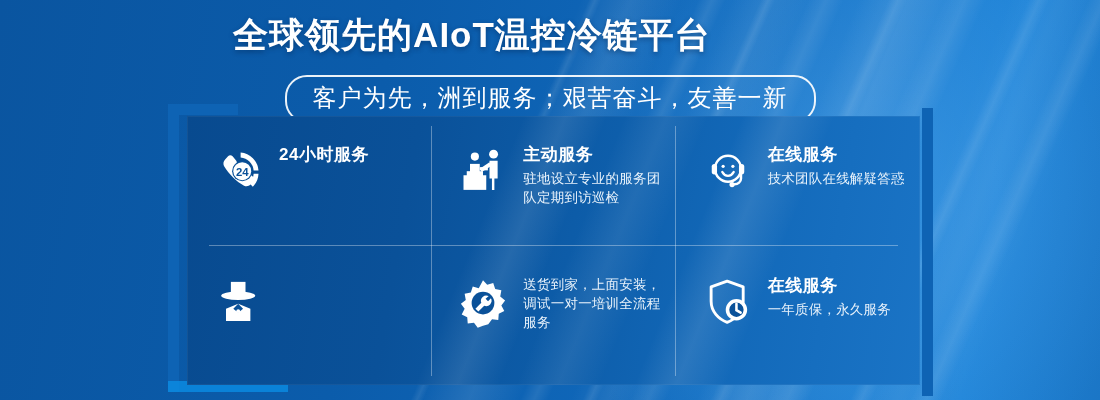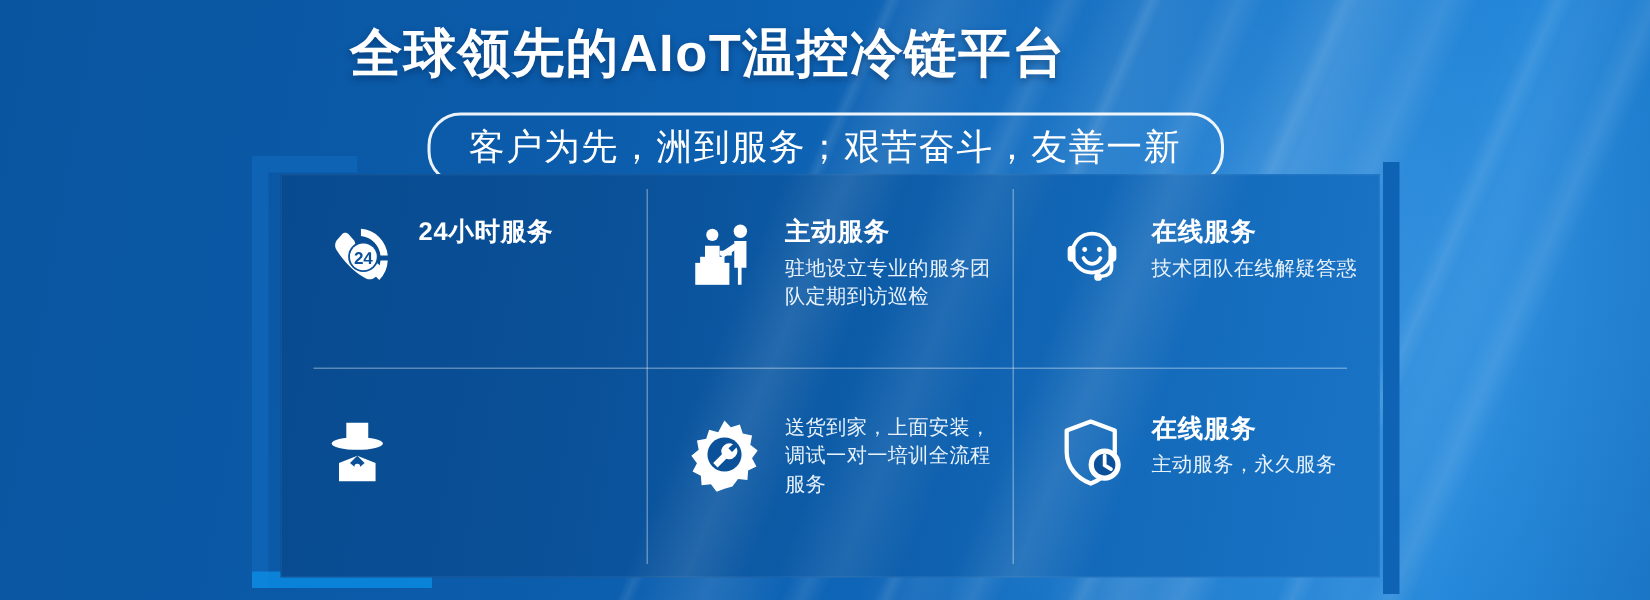--- a/index.html
+++ b/index.html
@@ -243,19 +243,19 @@
         <span class="icon">
           <svg width="54" height="54" viewBox="0 0 64 64" fill="none" stroke="#ffffff" stroke-width="3.4">
             <path d="M31 6l-19 7v17c0 12 8.6 21 19 25 10.4-4 19-13 19-25V13z" stroke-linejoin="round"></path>
             <circle cx="42" cy="40" r="11" fill="#0a5199"></circle>
             <circle cx="42" cy="40" r="10" stroke="#ffffff" stroke-width="3" fill="none"></circle>
             <path d="M42 33v7.5l5 3" stroke-linecap="round" stroke-width="3"></path>
           </svg>
         </span>
         <div class="txt">
           <p class="t-title">在线服务</p>
-          <p class="t-desc nowrap">主动服务，永久服务</p>
+          <p class="t-desc nowrap">一年质保，永久服务</p>
         </div>
       </div>
 
     </div>
   </div>
 </div>
 
 </body></html>

